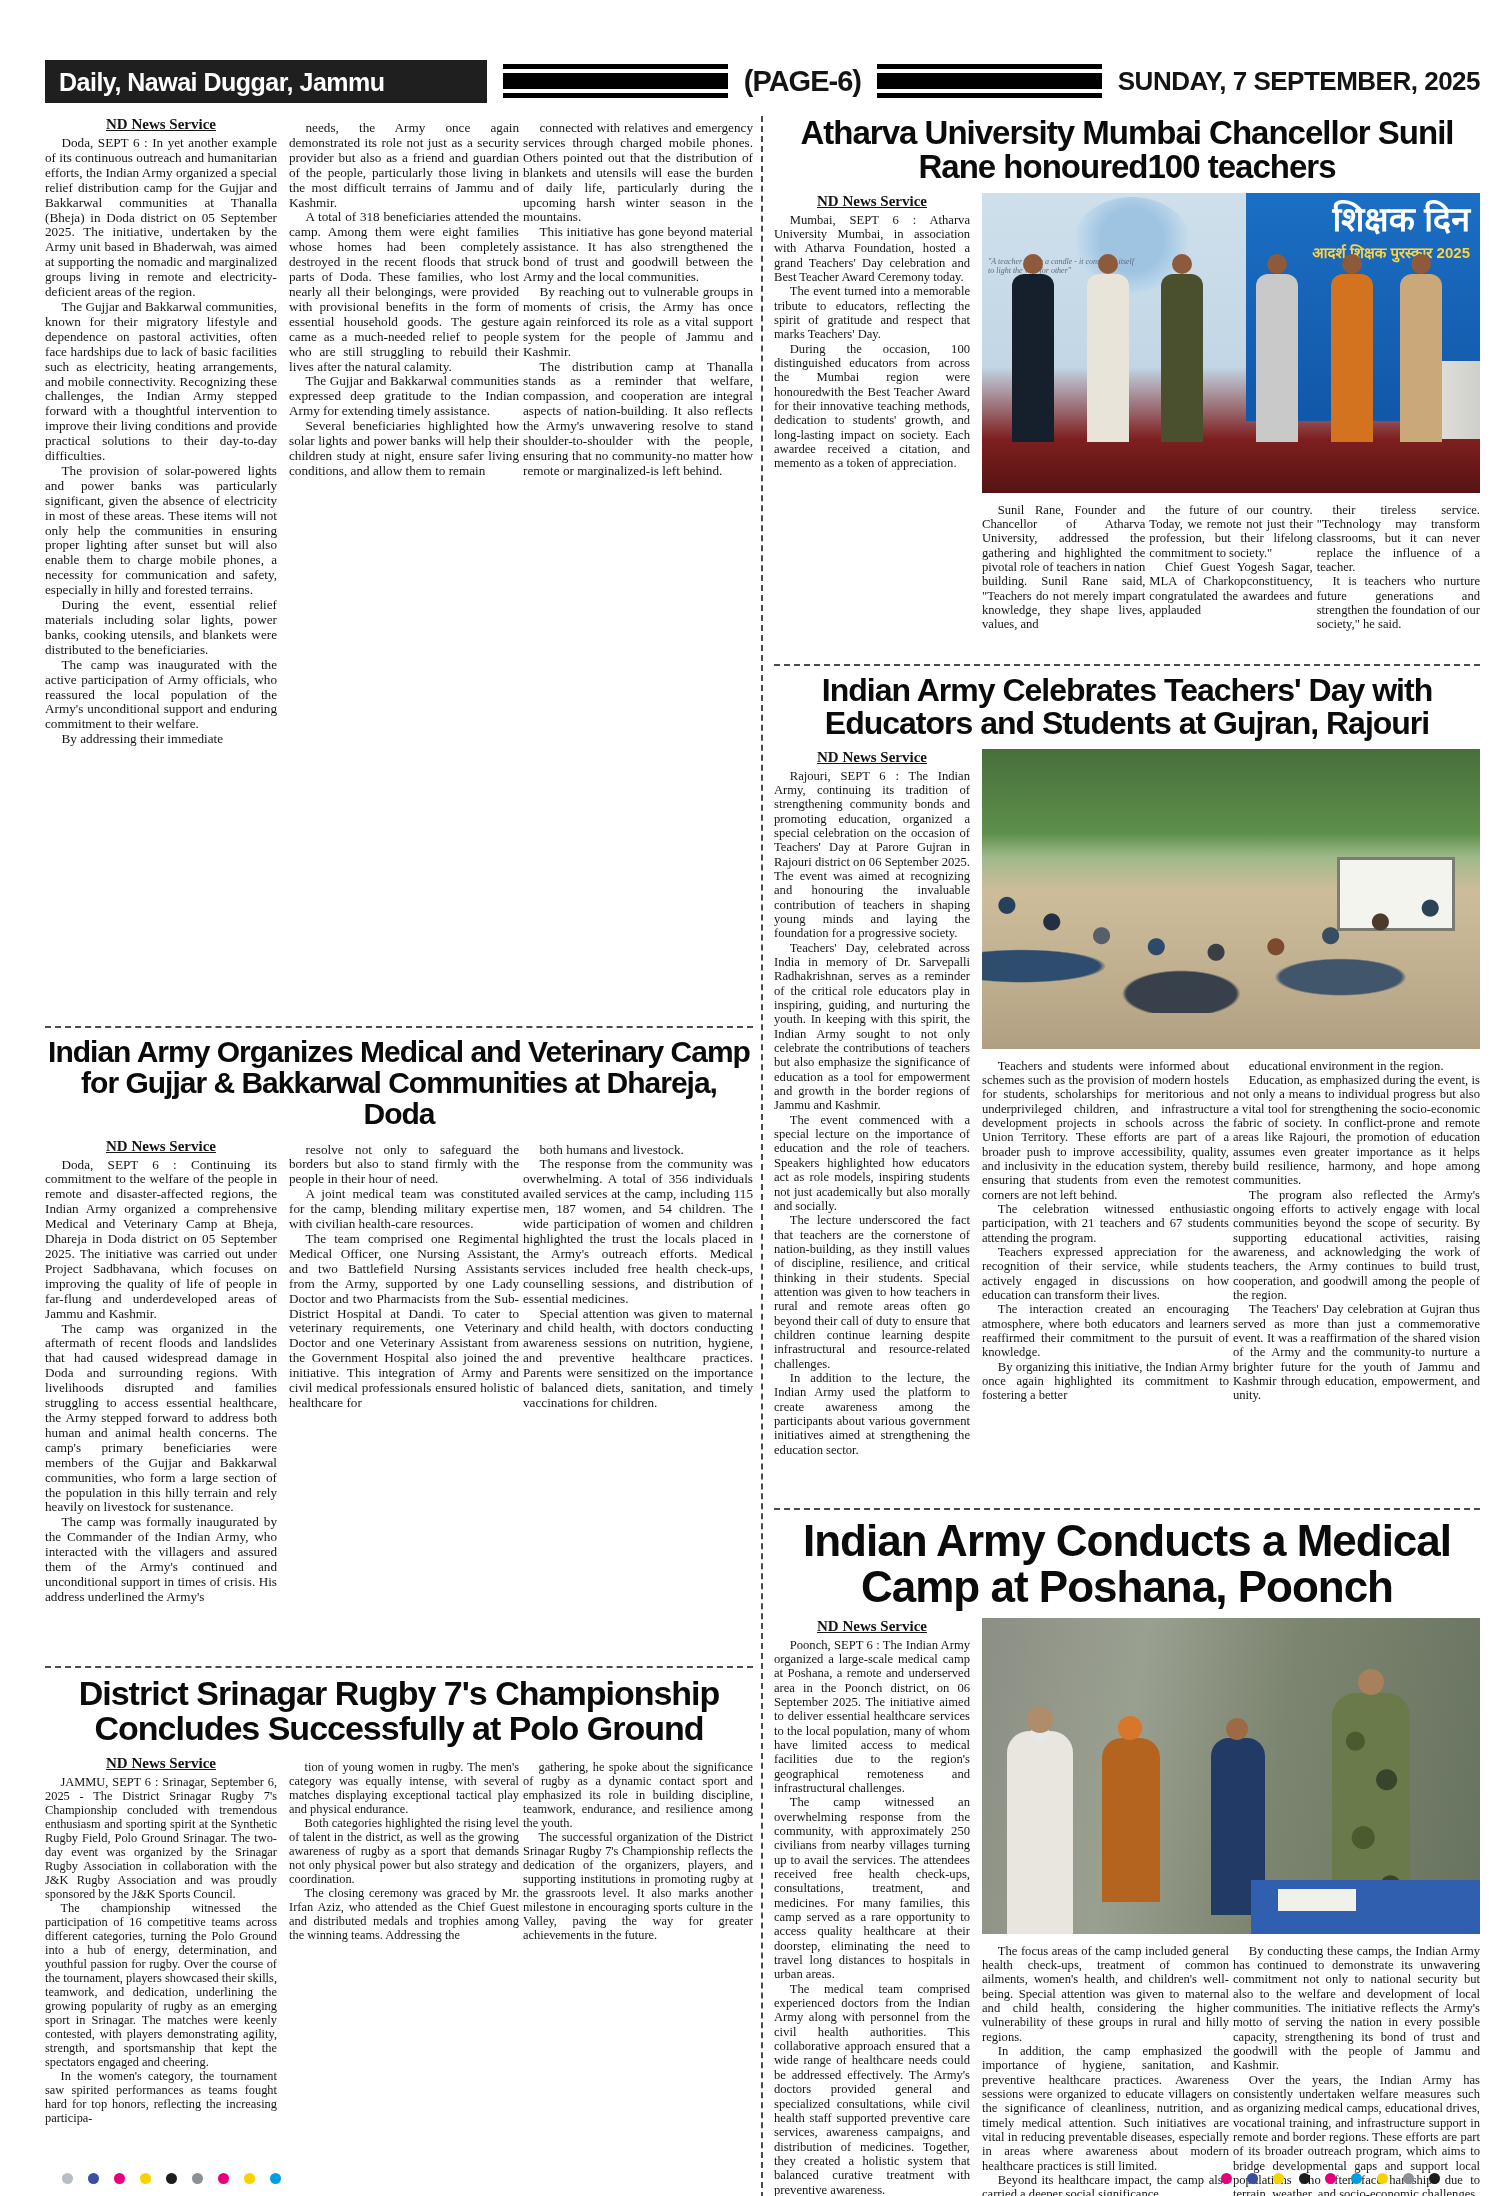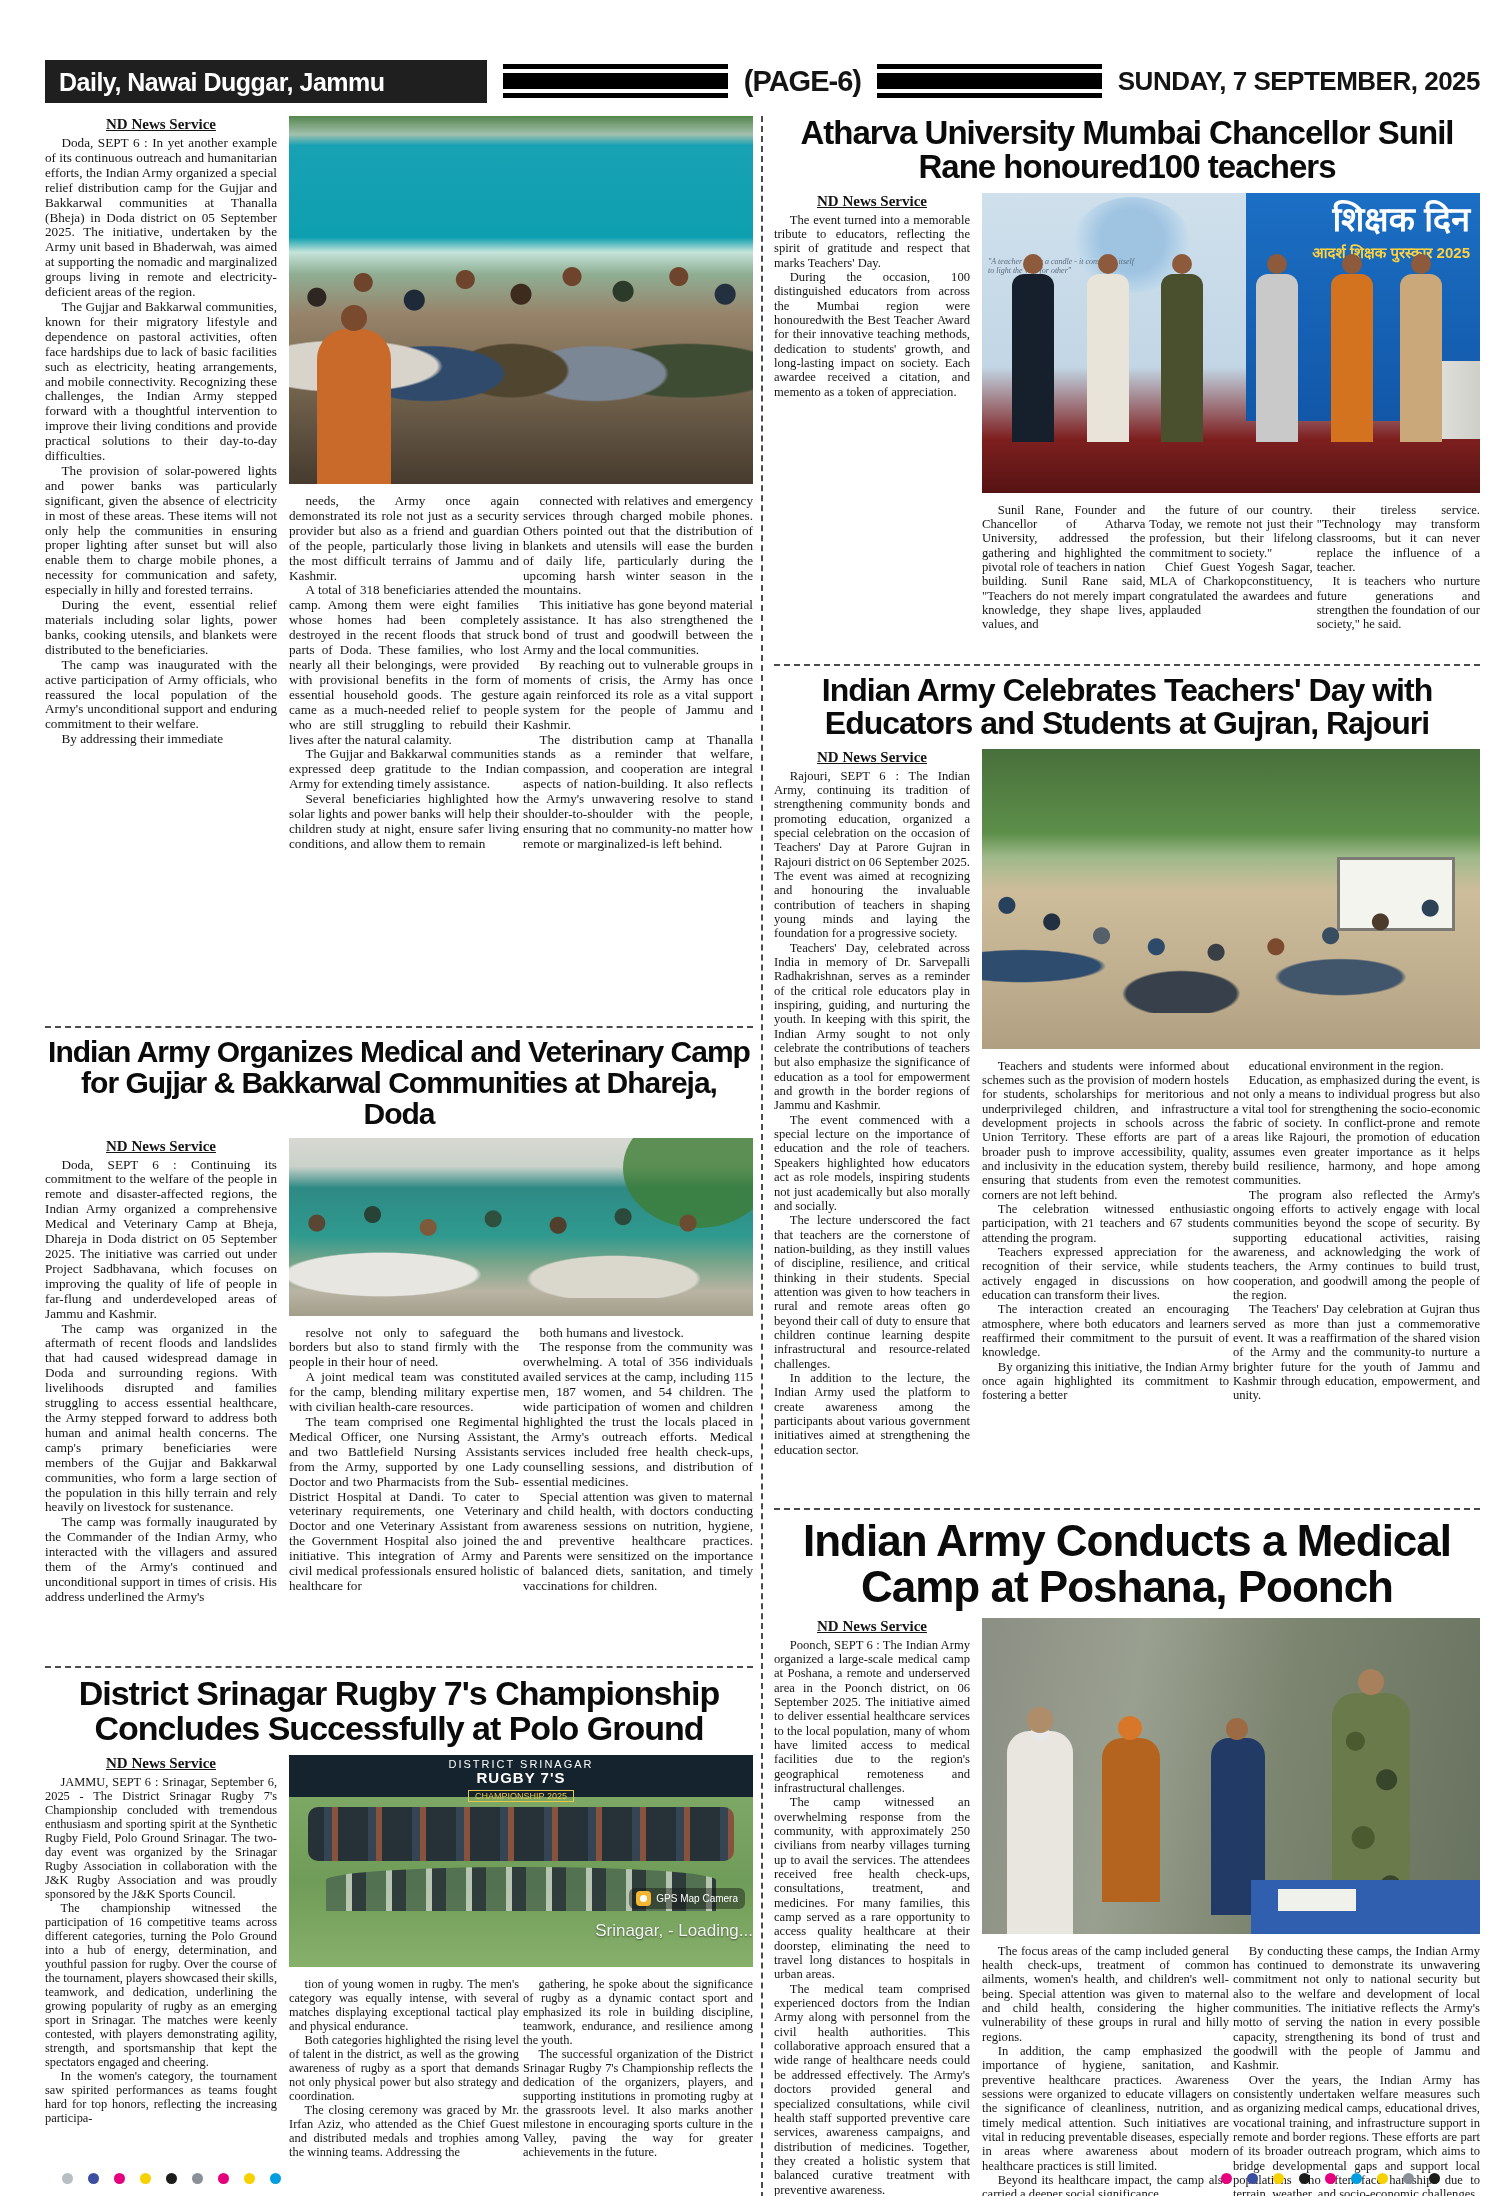--- a/index.html
+++ b/index.html
@@ -29,21 +29,21 @@
   .headline { font-family:"Liberation Sans","DejaVu Sans",sans-serif; font-weight:700;
               text-align:center; color:#0b0b0b; line-height:1.04; letter-spacing:-1px;
               margin-bottom:8px; font-stretch:condensed; }
   .hl29{font-size:29px;} .hl30{font-size:30px;} .hl32{font-size:32px;}
   .hl33{font-size:33px;} .hl34{font-size:34px;} .hl44{font-size:44px;}
   .byline { font-weight:700; text-decoration:underline; text-align:center;
             font-size:15px; margin-bottom:3px; }
   .cols { display:flex; gap:12px; }
   .col { flex:1; min-width:0; }
   .w-narrow { flex:0 0 196px; }
-  .span2 { flex:2; min-width:0; display:flex; flex-direction:column; }
+  .span2 { flex:2; min-width:0; display:flex; flex-direction:row; }
   .spanwide { flex:1; min-width:0; display:flex; flex-direction:column; }
   .paras p { text-align:justify; text-indent:1.25em; overflow-wrap:break-word; }
   .region-l .paras p { font-size:13.2px; line-height:1.13; }
   .region-r .paras p { font-size:12.6px; line-height:1.14; }
   .sm .paras p { font-size:12.4px !important; }
   .undercols { display:flex; gap:4px; margin-top:5px; flex:1; overflow:hidden; }
 
   
   .photo { position:relative; overflow:hidden; margin-bottom:5px; }
   .pfig { position:absolute; }
@@ -289,20 +289,21 @@
     </section>
 
     <section class="region-r">
 
       <article style="height:540px">
         <h2 class="headline hl33">Atharva University Mumbai Chancellor Sunil Rane honoured100 teachers</h2>
         <div class="cols">
           <div class="w-narrow">
             <div class="byline">ND News Service</div>
             <div class="paras">
+                <p>Mumbai, SEPT 6 : Atharva University Mumbai, in association with Atharva Foundation, hosted a grand Teachers' Day celebration and Best Teacher Award Ceremony today.</p>
                 <p>The event turned into a memorable tribute to educators, reflecting the spirit of gratitude and respect that marks Teachers' Day.</p>
                 <p>During the occasion, 100 distinguished educators from across the Mumbai region were honouredwith the Best Teacher Award for their innovative teaching methods, dedication to students' growth, and long-lasting impact on society. Each awardee received a citation, and memento as a token of appreciation.</p>
               </div>
           </div>
           <div class="spanwide">
             <div class="photo photo-atharva">
               <div class="pfig face-blob"></div>
               <div class="pfig poster-quote">"A teacher is like a candle - it consumes itself to light the way for other"</div>
               <div class="pfig blue-panel">
                 <div class="hindi1">शिक्षक दिन</div>

